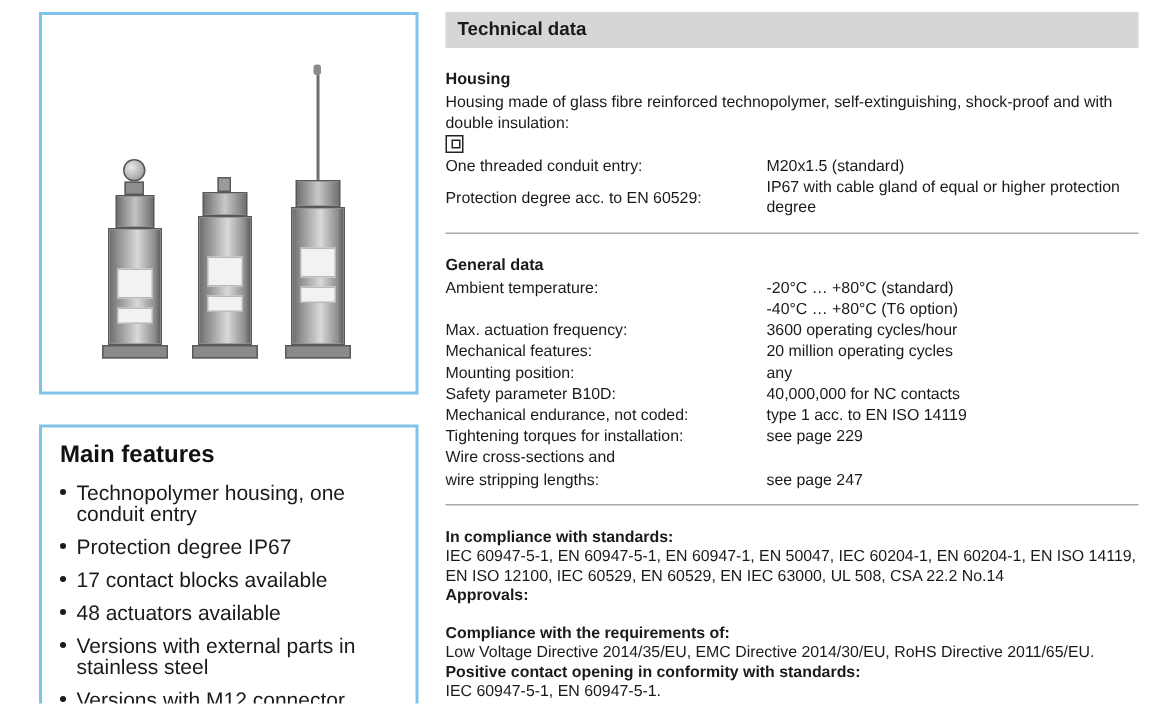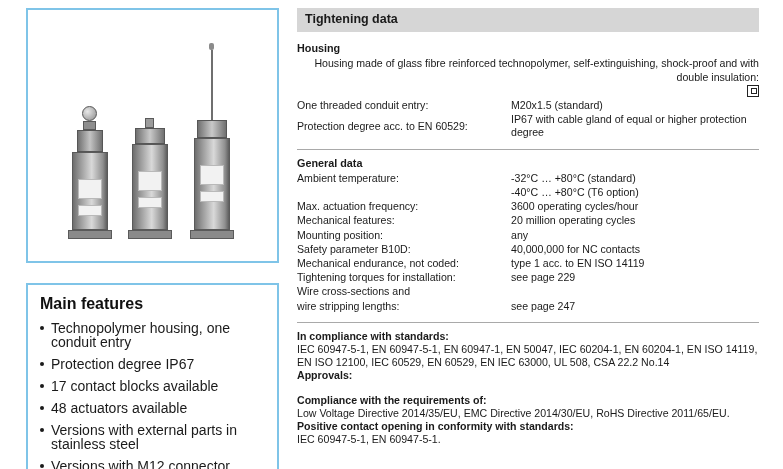--- a/index.html
+++ b/index.html
@@ -177,36 +177,36 @@
     display: flex;
     align-items: center;
     margin-bottom: 1px;
   }
   .spec-label {
     width: 214px;
     flex: 0 0 214px;
     padding-right: 6px;
   }
   .spec-value { flex: 1; }
-  .free-line { margin-bottom: 1px; text-align: right; }
+  .free-line { margin-bottom: 1px; }
   .sq-icon {
     display: inline-block;
     width: 12px; height: 12px;
     border: 1.5px solid #222;
     position: relative;
     vertical-align: -2px;
   }
   .sq-icon::after {
     content: "";
     position: absolute;
     left: 2.5px; top: 2.5px;
     width: 4px; height: 4px;
     border: 1.2px solid #222;
   }
-  .block { margin-top: 2px; }
+  .block { margin-top: 15px; }
   .b-title { font-weight: bold; }
   .mt10 { margin-top: 11px; }
 </style>
 </head>
 <body>
 
 <div class="page">
 
   <div class="left-col">
 
@@ -284,21 +284,21 @@
       <div class="feature-item">
         <span class="bullet"></span>
         <span>Versions with gold-plated silver contacts</span>
       </div>
     </div>
 
   </div>
 
   <div class="right-col">
 
-    <div class="tech-header">Tightening data</div>
+    <div class="tech-header">Technical data</div>
 
     <div class="block">
       <div class="sec-title">Housing</div>
       <div class="free-line">Housing made of glass fibre reinforced technopolymer, self-extinguishing, shock-proof and with double insulation:</div>
       <div class="free-line">
         <span class="sq-icon"></span>
       </div>
       <div class="spec-row">
         <div class="spec-label">One threaded conduit entry:</div>
         <div class="spec-value">M20x1.5 (standard)</div>
@@ -308,21 +308,21 @@
         <div class="spec-value">IP67 with cable gland of equal or higher protection degree</div>
       </div>
     </div>
 
     <hr class="rule">
 
     <div class="block">
       <div class="sec-title">General data</div>
       <div class="spec-row">
         <div class="spec-label">Ambient temperature:</div>
-        <div class="spec-value">-32°C … +80°C (standard)</div>
+        <div class="spec-value">-20°C … +80°C (standard)</div>
       </div>
       <div class="spec-row">
         <div class="spec-label"></div>
         <div class="spec-value">-40°C … +80°C (T6 option)</div>
       </div>
       <div class="spec-row">
         <div class="spec-label">Max. actuation frequency:</div>
         <div class="spec-value">3600 operating cycles/hour</div>
       </div>
       <div class="spec-row">

